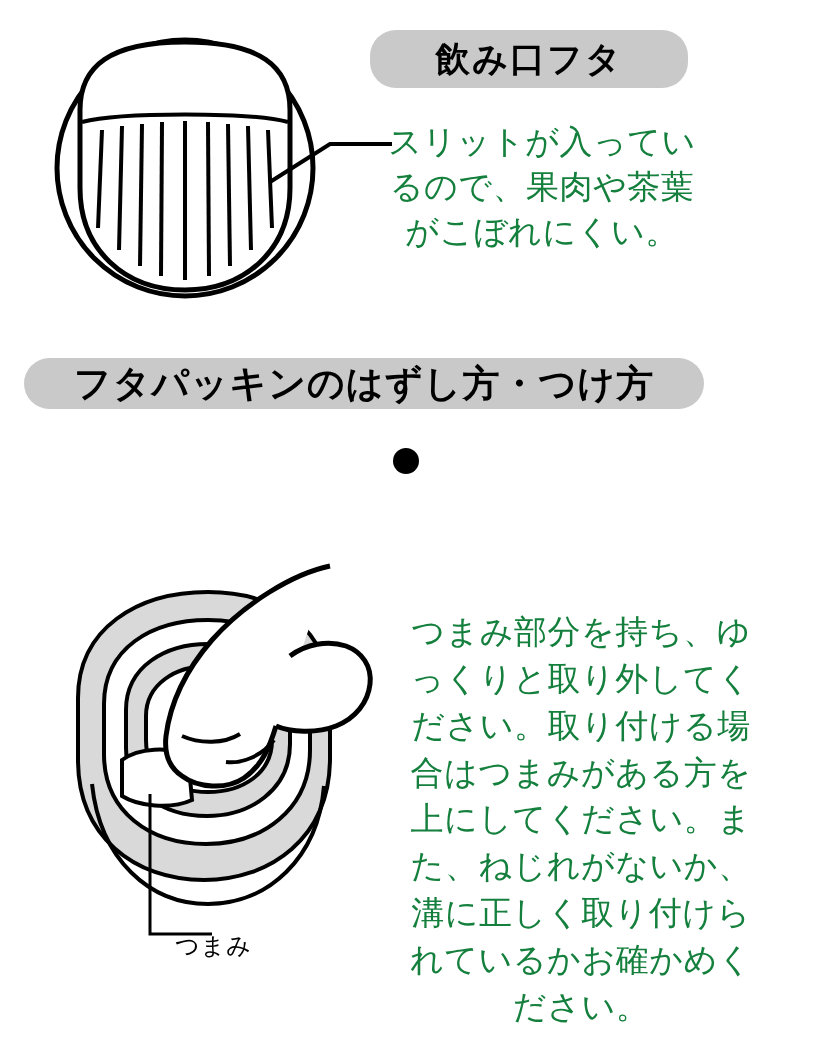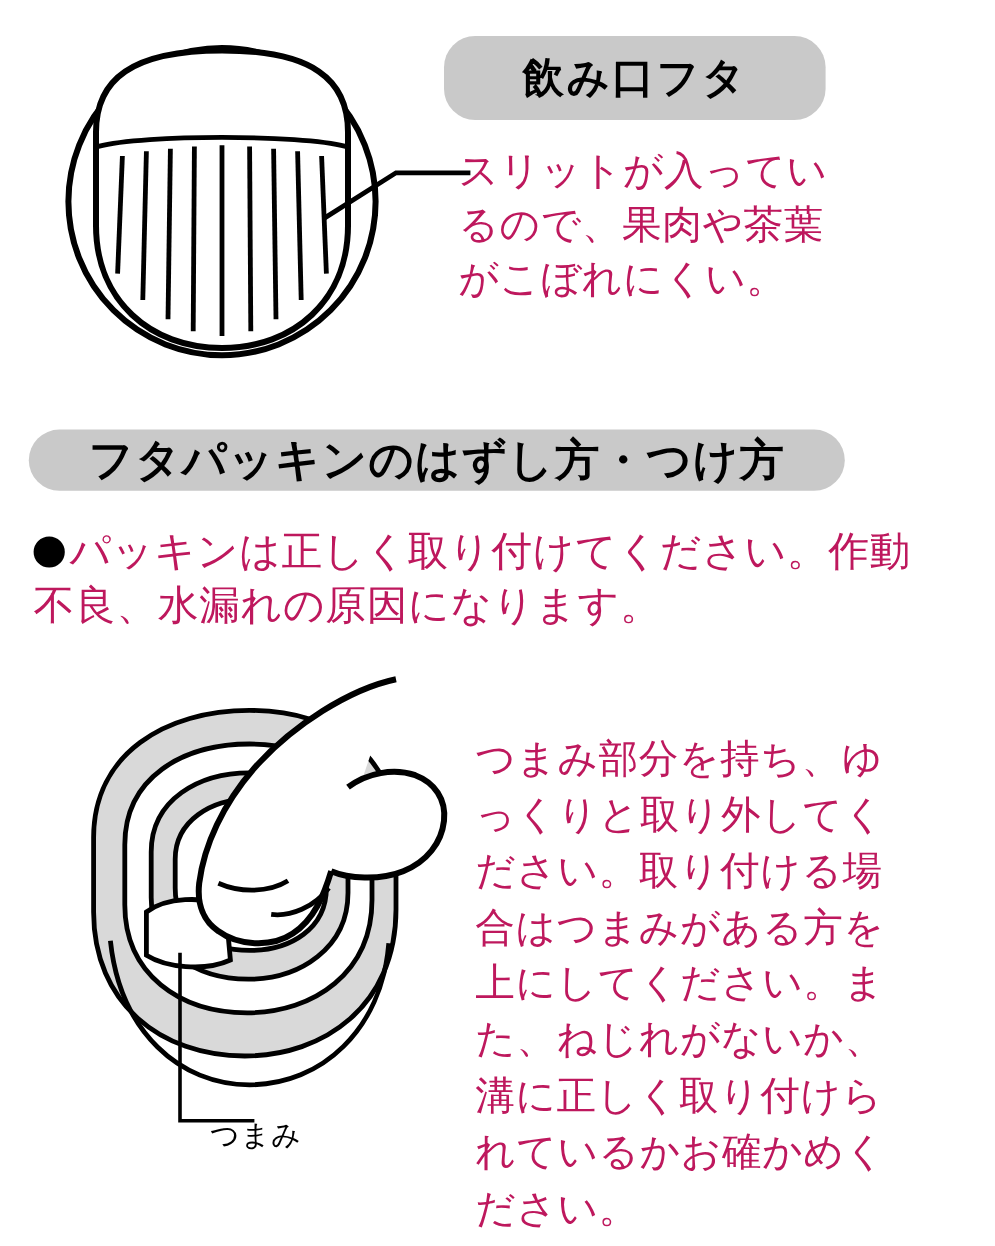--- a/index.html
+++ b/index.html
@@ -43,29 +43,30 @@
     font-weight: 700;
     letter-spacing: 2px;
     color: #000;
     white-space: nowrap;
   }
 
   #banner-spout {
     left: 370px;
     top: 30px;
     width: 318px;
-    height: 70px;
+    height: 58px;
   }
 
   .para {
     position: absolute;
     font-size: 33px;
     line-height: 1.36;
     letter-spacing: 0.5px;
-    color: #be185d;
+    color: #15803d;
+    text-align: center;
   }
 
   #text-spout {
     left: 382px;
     top: 120px;
     width: 320px;
   }
 
   
   .leader {
@@ -167,21 +168,21 @@
     <span>飲み口フタ</span>
   </div>
 
   <div class="para" id="text-spout">スリットが入っているので、果肉や茶葉がこぼれにくい。</div>
 
   <div class="banner" id="banner-packing">
     <span>フタパッキンのはずし方・つけ方</span>
   </div>
 
   <div class="para" id="note-packing">
-    <span class="bullet-dot"></span><span>パッキンは正しく取り付けてください。作動不良、水漏れの原因になります。</span>
+    <span class="bullet-dot"></span>
   </div>
 
   <div class="gasket-figure">
     <svg width="360" height="460" viewBox="0 0 360 460" xmlns="http://www.w3.org/2000/svg">
 
       <g fill="none" stroke="#000000" stroke-width="4">
         <path d="M48 150 C48 80 108 44 178 44 C248 44 300 82 300 150 L300 210
                  C300 290 240 332 174 332 C104 332 48 288 48 212 Z" fill="#d9d9d9"></path>
       </g>
 

